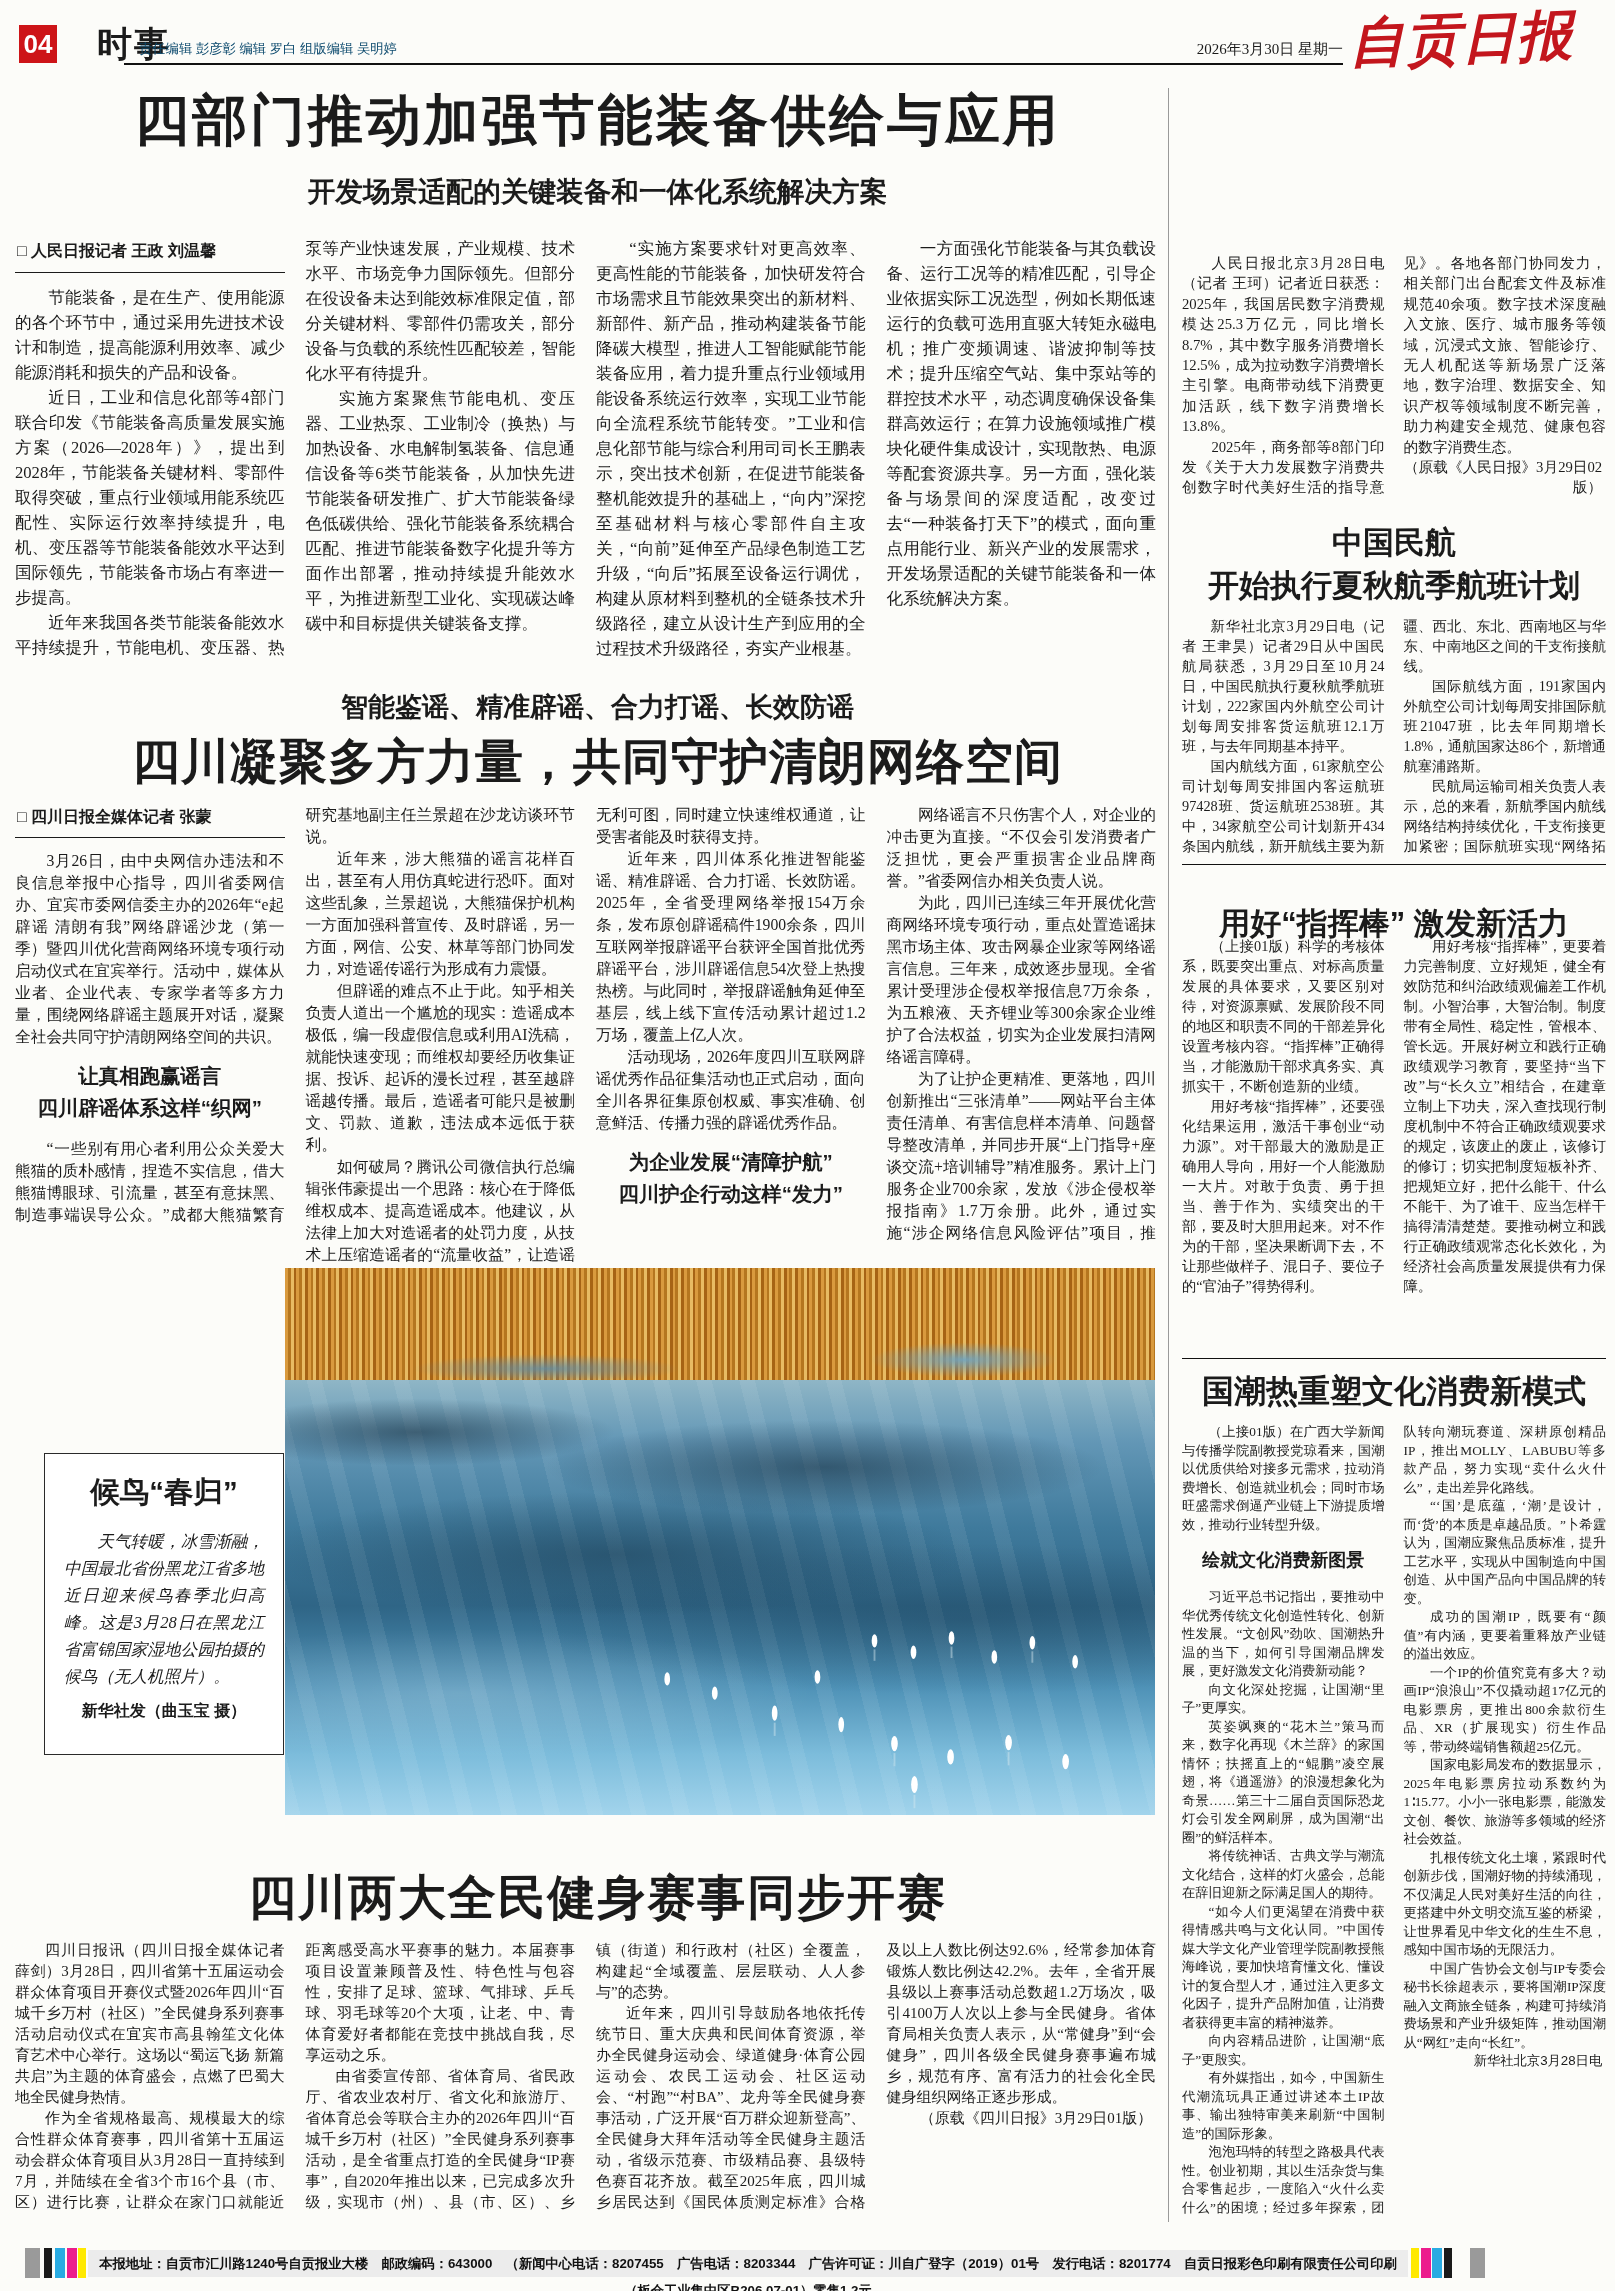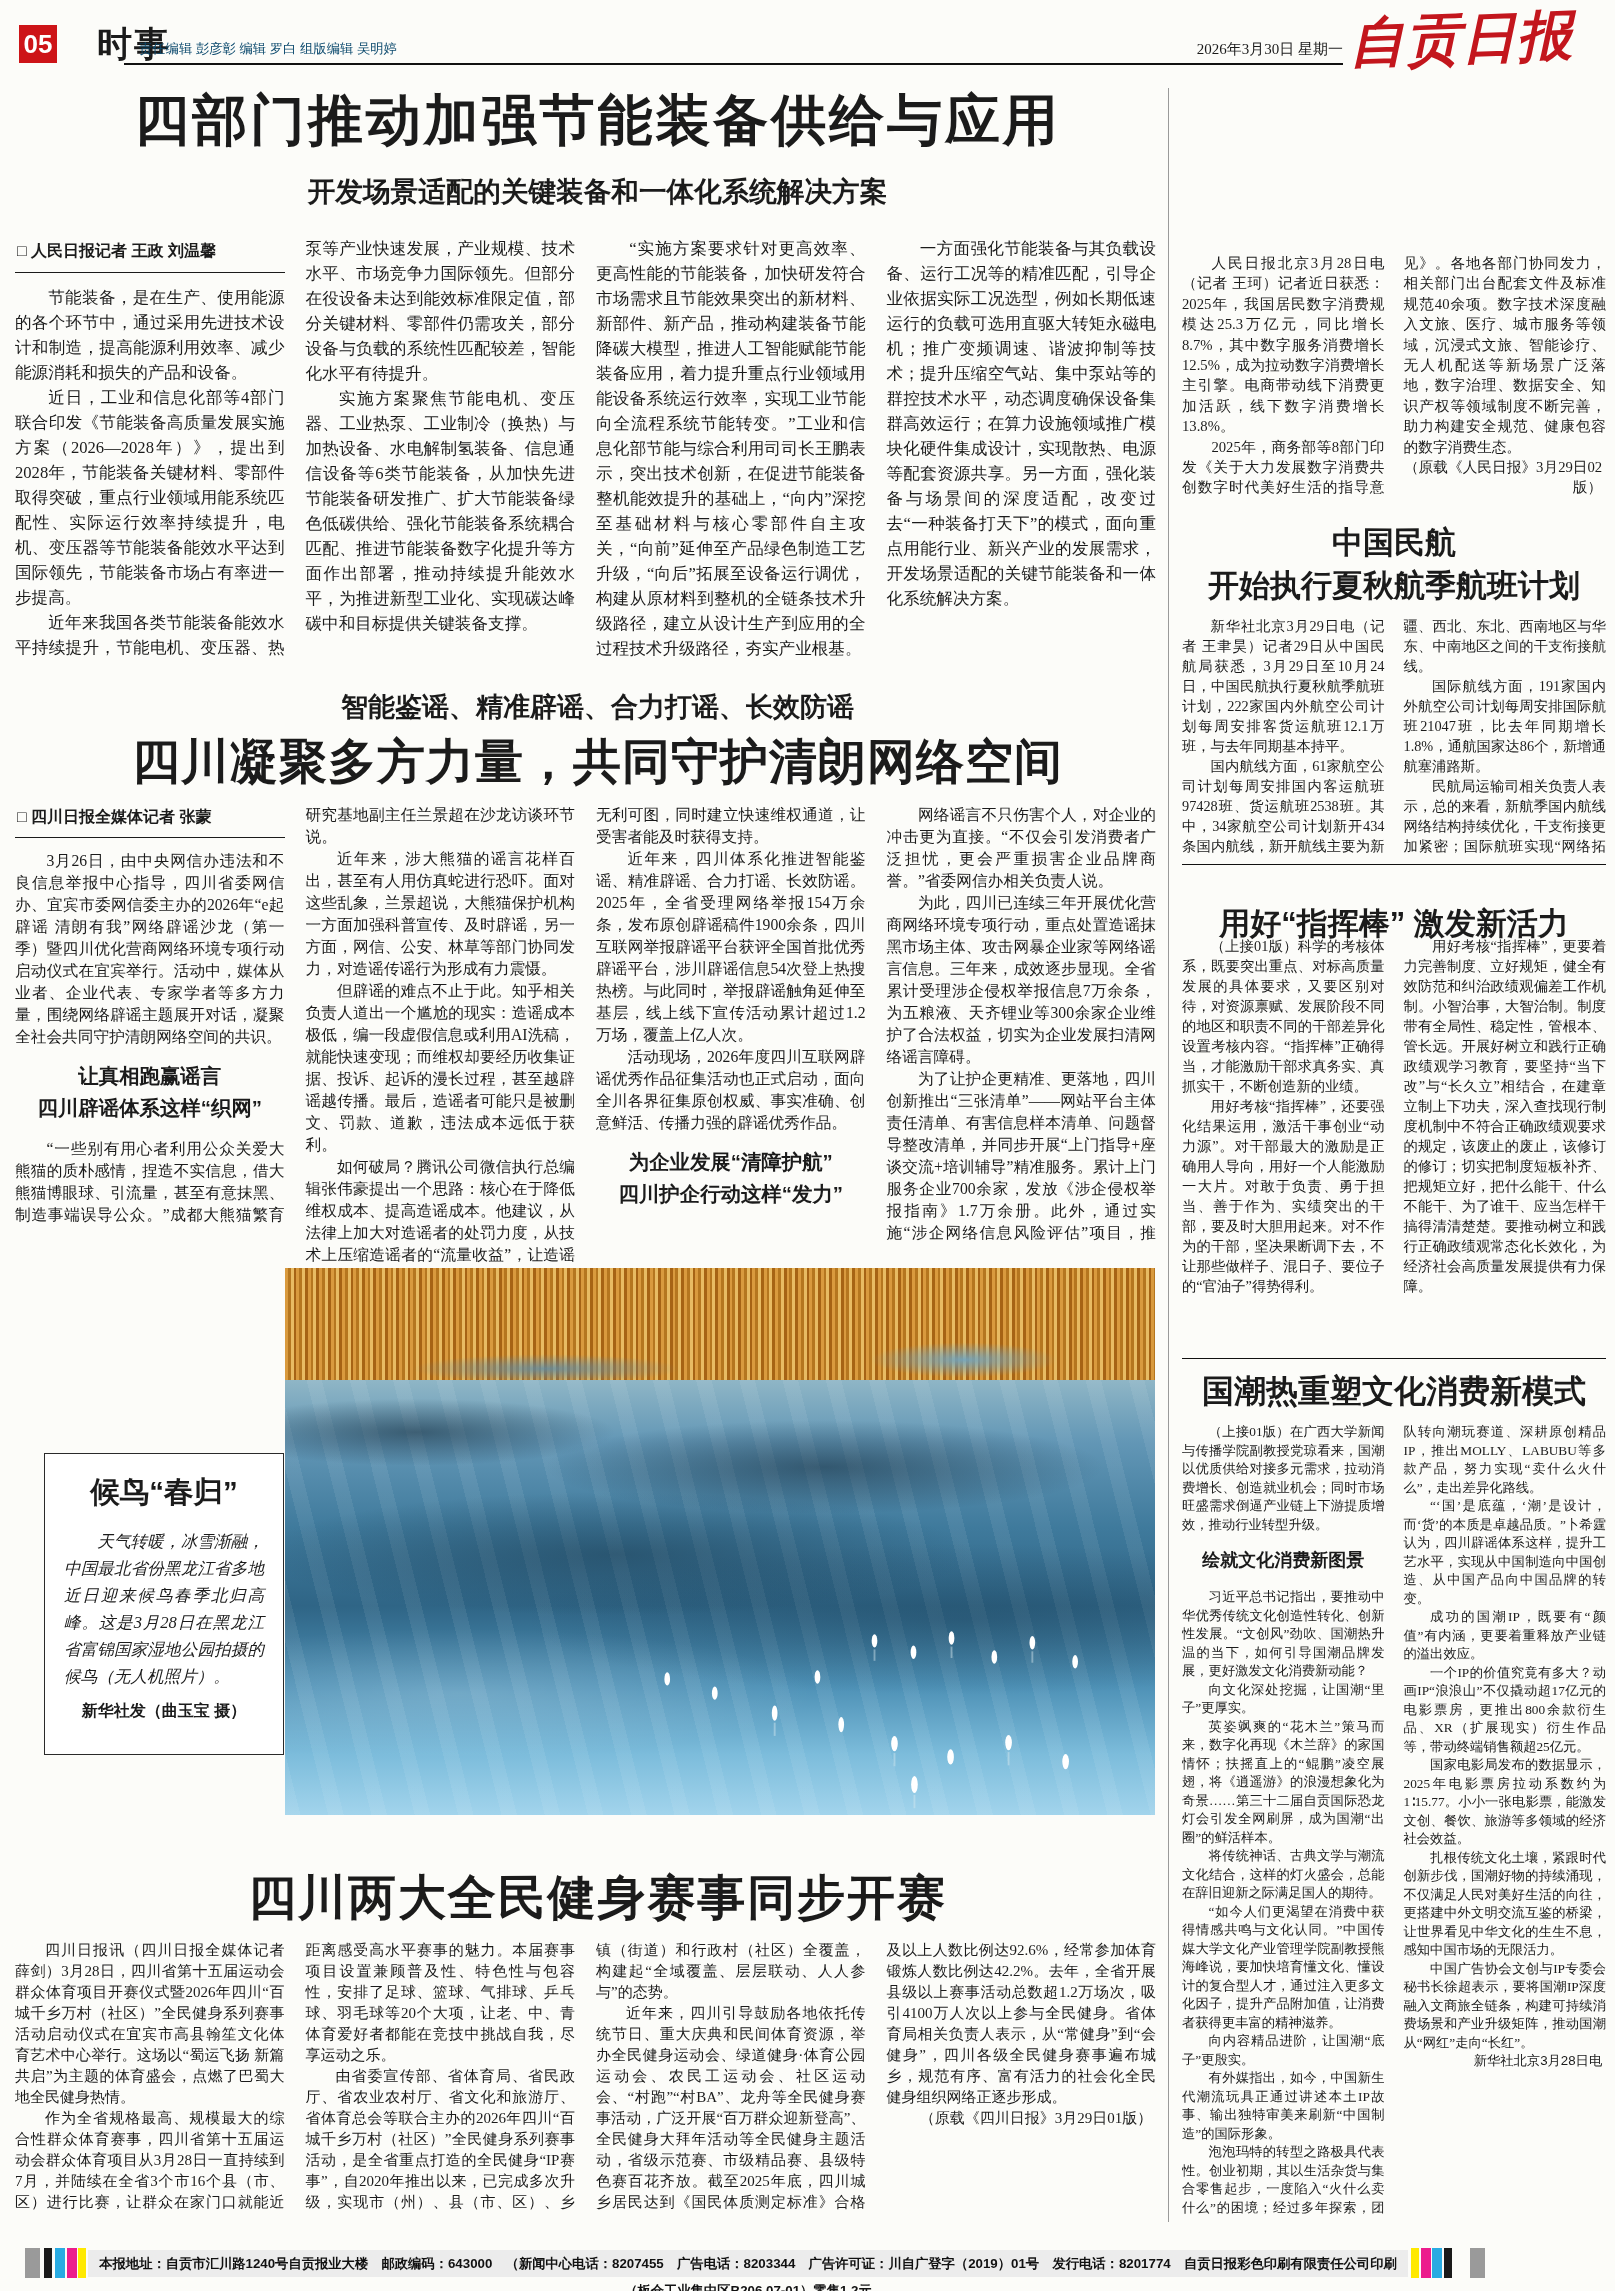--- a/index.html
+++ b/index.html
@@ -95,21 +95,21 @@
               font-family:"Liberation Sans","DejaVu Sans",sans-serif;}
   .mark{position:absolute;top:2248px;height:30px;}
   .m-gray{background:#9a9a9a;}.m-black{background:#1a1a1a;}
   .m-cyan{background:#29abe2;}.m-magenta{background:#ec1c8d;}.m-yellow{background:#ffe900;}
 </style>
 </head>
 <body>
 
 <div class="page">
 
-  <div class="pageno hei">05</div>
+  <div class="pageno hei">04</div>
   <div class="section-title hei">时事</div>
   <div class="editors hei">责任编辑 彭彦彰  编辑 罗白  组版编辑 吴明婷</div>
   <div class="hdr-rule"></div>
   <div class="hdr-date">2026年3月30日 星期一</div>
   <div class="masthead">自贡日报</div>
 
   <div class="a-head hei">四部门推动加强节能装备供给与应用</div>
   <div class="a-sub hei">开发场景适配的关键装备和一体化系统解决方案</div>
   <div class="a-body cols cols4">
       <div class="byline">□ 人民日报记者 王政 刘温馨</div>
@@ -221,21 +221,21 @@
       <p>（上接01版）在广西大学新闻与传播学院副教授党琼看来，国潮以优质供给对接多元需求，拉动消费增长、创造就业机会；同时市场旺盛需求倒逼产业链上下游提质增效，推动行业转型升级。</p>
       <div class="inhead">绘就文化消费新图景</div>
       <p>习近平总书记指出，要推动中华优秀传统文化创造性转化、创新性发展。“文创风”劲吹、国潮热升温的当下，如何引导国潮品牌发展，更好激发文化消费新动能？</p>
       <p>向文化深处挖掘，让国潮“里子”更厚实。</p>
       <p>英姿飒爽的“花木兰”策马而来，数字化再现《木兰辞》的家国情怀；扶摇直上的“鲲鹏”凌空展翅，将《逍遥游》的浪漫想象化为奇景……第三十二届自贡国际恐龙灯会引发全网刷屏，成为国潮“出圈”的鲜活样本。</p>
       <p>将传统神话、古典文学与潮流文化结合，这样的灯火盛会，总能在辞旧迎新之际满足国人的期待。</p>
       <p>“如今人们更渴望在消费中获得情感共鸣与文化认同。”中国传媒大学文化产业管理学院副教授熊海峰说，要加快培育懂文化、懂设计的复合型人才，通过注入更多文化因子，提升产品附加值，让消费者获得更丰富的精神滋养。</p>
       <p>向内容精品进阶，让国潮“底子”更殷实。</p>
       <p>有外媒指出，如今，中国新生代潮流玩具正通过讲述本土IP故事、输出独特审美来刷新“中国制造”的国际形象。</p>
       <p>泡泡玛特的转型之路极具代表性。创业初期，其以生活杂货与集合零售起步，一度陷入“火什么卖什么”的困境；经过多年探索，团队转向潮玩赛道、深耕原创精品IP，推出MOLLY、LABUBU等多款产品，努力实现“卖什么火什么”，走出差异化路线。</p>
-      <p>“‘国’是底蕴，‘潮’是设计，而‘货’的本质是卓越品质。”卜希霆认为，四川辟谣体系这样，提升工艺水平，实现从中国制造向中国创造、从中国产品向中国品牌的转变。</p>
+      <p>“‘国’是底蕴，‘潮’是设计，而‘货’的本质是卓越品质。”卜希霆认为，国潮应聚焦品质标准，提升工艺水平，实现从中国制造向中国创造、从中国产品向中国品牌的转变。</p>
       <p>成功的国潮IP，既要有“颜值”有内涵，更要着重释放产业链的溢出效应。</p>
       <p>一个IP的价值究竟有多大？动画IP“浪浪山”不仅撬动超17亿元的电影票房，更推出800余款衍生品、XR（扩展现实）衍生作品等，带动终端销售额超25亿元。</p>
       <p>国家电影局发布的数据显示，2025年电影票房拉动系数约为1∶15.77。小小一张电影票，能激发文创、餐饮、旅游等多领域的经济社会效益。</p>
       <p>扎根传统文化土壤，紧跟时代创新步伐，国潮好物的持续涌现，不仅满足人民对美好生活的向往，更搭建中外文明交流互鉴的桥梁，让世界看见中华文化的生生不息，感知中国市场的无限活力。</p>
       <p>中国广告协会文创与IP专委会秘书长徐超表示，要将国潮IP深度融入文商旅全链条，构建可持续消费场景和产业升级矩阵，推动国潮从“网红”走向“长红”。</p>
       <p class="credit">新华社北京3月28日电</p>
     </div>
 
   <div class="mark m-gray" style="left:25px;width:15px;"></div>
   <div class="mark m-black" style="left:44px;width:7.6px;"></div>

